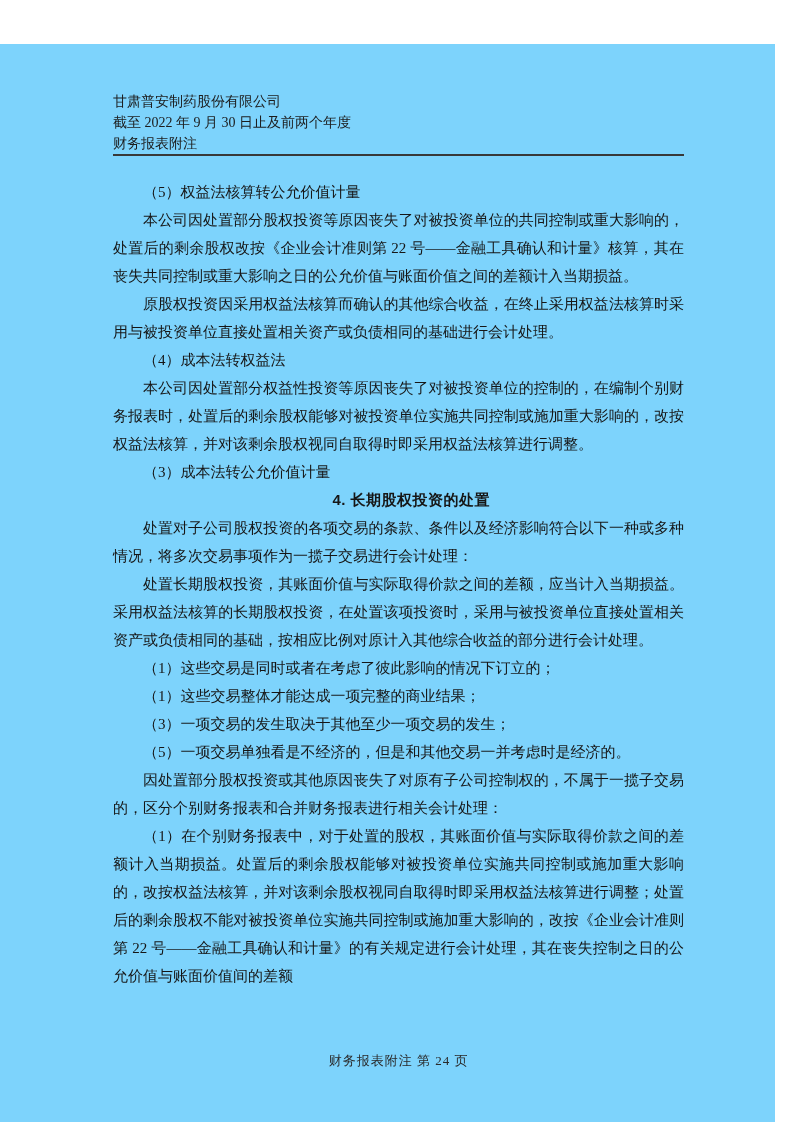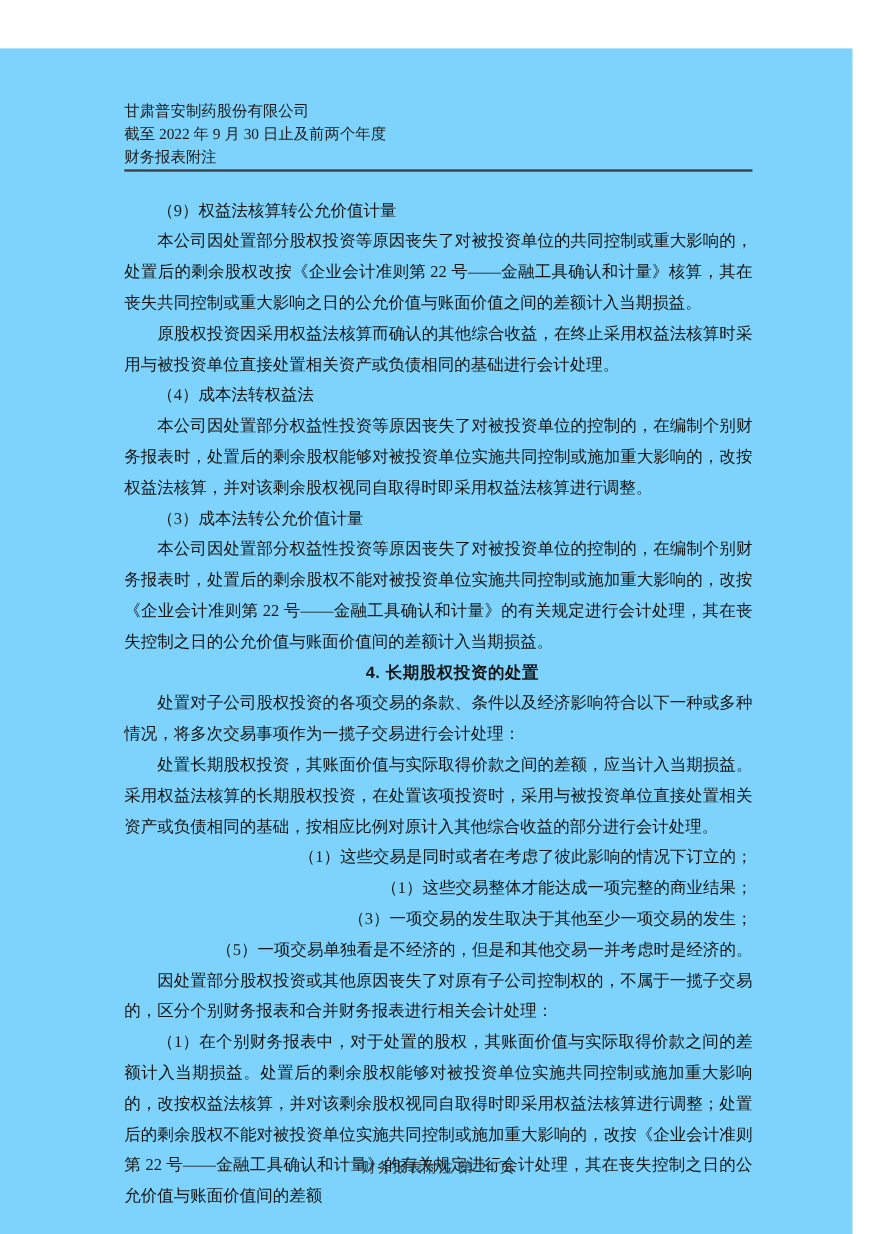--- a/index.html
+++ b/index.html
@@ -54,21 +54,21 @@
   }
   .doc-body p {
     margin: 0;
     padding: 0;
     text-indent: 2em;
   }
   .doc-body p.sub {
     text-align: left;
   }
   .doc-body p.item {
-    text-align: right;
+    text-align: left;
   }
   .doc-body p.heading {
     font-family: "Liberation Sans", sans-serif;
     font-weight: 700;
     text-indent: 1.7em;
     text-align: center;
     letter-spacing: 0.5px;
   }
   .page-footer {
     position: absolute;
@@ -88,27 +88,26 @@
 
   <div class="page-header">
     <div>甘肃普安制药股份有限公司</div>
     <div>截至 2022 年 9 月 30 日止及前两个年度</div>
     <div>财务报表附注</div>
   </div>
 
   <div class="header-rule"></div>
 
   <div class="doc-body" id="doc-body">
-      <p class="sub">（9）权益法核算转公允价值计量</p>
+      <p class="sub">（5）权益法核算转公允价值计量</p>
       <p class="para">本公司因处置部分股权投资等原因丧失了对被投资单位的共同控制或重大影响的，处置后的剩余股权改按《企业会计准则第 22 号——金融工具确认和计量》核算，其在丧失共同控制或重大影响之日的公允价值与账面价值之间的差额计入当期损益。</p>
       <p class="para">原股权投资因采用权益法核算而确认的其他综合收益，在终止采用权益法核算时采用与被投资单位直接处置相关资产或负债相同的基础进行会计处理。</p>
       <p class="sub">（4）成本法转权益法</p>
       <p class="para">本公司因处置部分权益性投资等原因丧失了对被投资单位的控制的，在编制个别财务报表时，处置后的剩余股权能够对被投资单位实施共同控制或施加重大影响的，改按权益法核算，并对该剩余股权视同自取得时即采用权益法核算进行调整。</p>
       <p class="sub">（3）成本法转公允价值计量</p>
-      <p class="para">本公司因处置部分权益性投资等原因丧失了对被投资单位的控制的，在编制个别财务报表时，处置后的剩余股权不能对被投资单位实施共同控制或施加重大影响的，改按《企业会计准则第 22 号——金融工具确认和计量》的有关规定进行会计处理，其在丧失控制之日的公允价值与账面价值间的差额计入当期损益。</p>
       <p class="heading">4. 长期股权投资的处置</p>
       <p class="para">处置对子公司股权投资的各项交易的条款、条件以及经济影响符合以下一种或多种情况，将多次交易事项作为一揽子交易进行会计处理：</p>
       <p class="para">处置长期股权投资，其账面价值与实际取得价款之间的差额，应当计入当期损益。采用权益法核算的长期股权投资，在处置该项投资时，采用与被投资单位直接处置相关资产或负债相同的基础，按相应比例对原计入其他综合收益的部分进行会计处理。</p>
       <p class="item">（1）这些交易是同时或者在考虑了彼此影响的情况下订立的；</p>
       <p class="item">（1）这些交易整体才能达成一项完整的商业结果；</p>
       <p class="item">（3）一项交易的发生取决于其他至少一项交易的发生；</p>
       <p class="item">（5）一项交易单独看是不经济的，但是和其他交易一并考虑时是经济的。</p>
       <p class="para">因处置部分股权投资或其他原因丧失了对原有子公司控制权的，不属于一揽子交易的，区分个别财务报表和合并财务报表进行相关会计处理：</p>
       <p class="para">（1）在个别财务报表中，对于处置的股权，其账面价值与实际取得价款之间的差额计入当期损益。处置后的剩余股权能够对被投资单位实施共同控制或施加重大影响的，改按权益法核算，并对该剩余股权视同自取得时即采用权益法核算进行调整；处置后的剩余股权不能对被投资单位实施共同控制或施加重大影响的，改按《企业会计准则第 22 号——金融工具确认和计量》的有关规定进行会计处理，其在丧失控制之日的公允价值与账面价值间的差额</p>
     </div>

